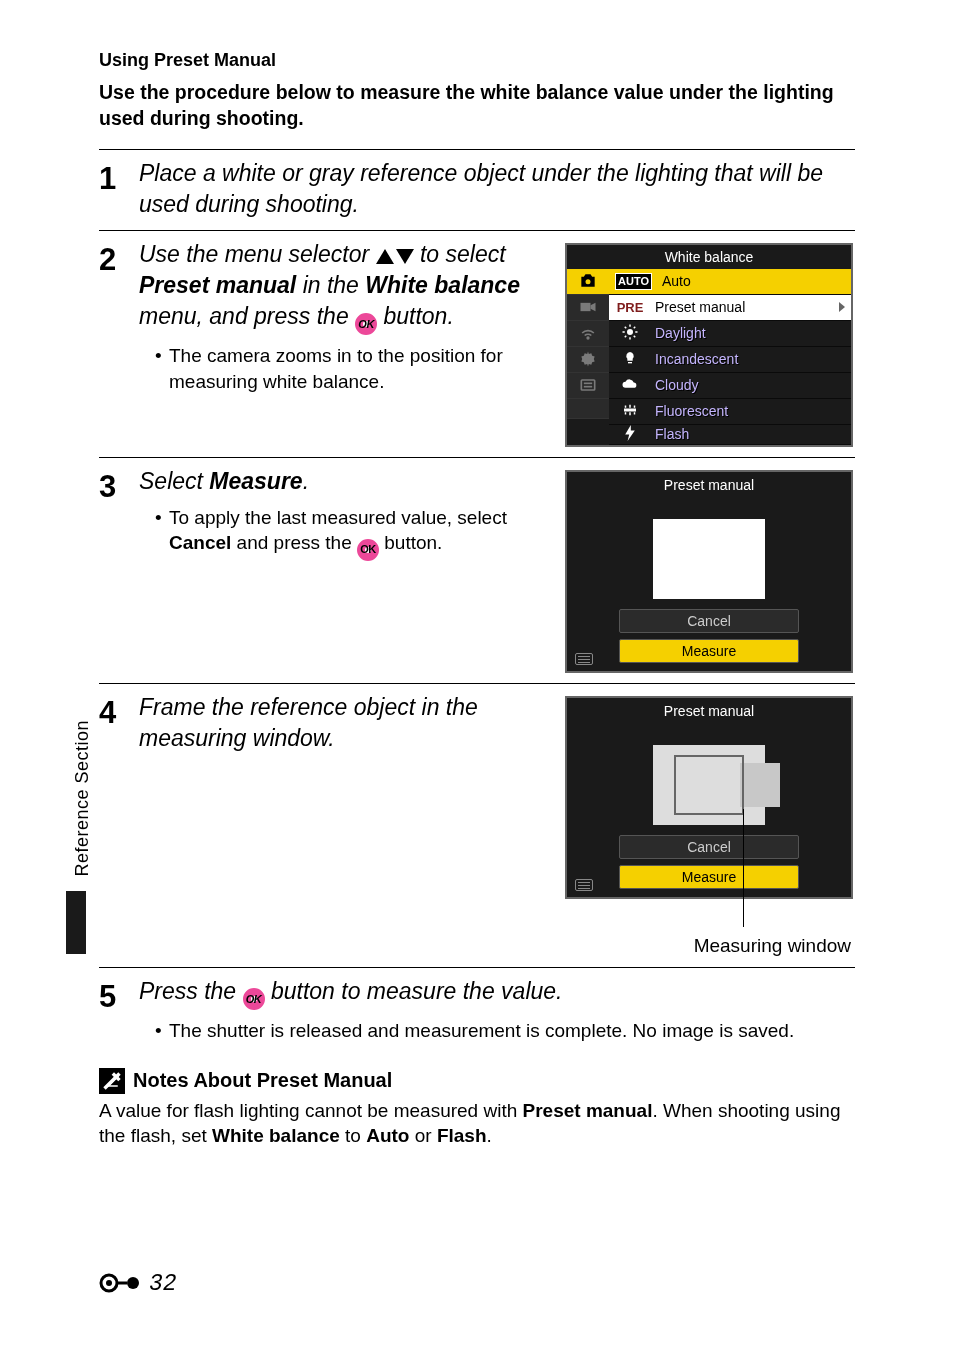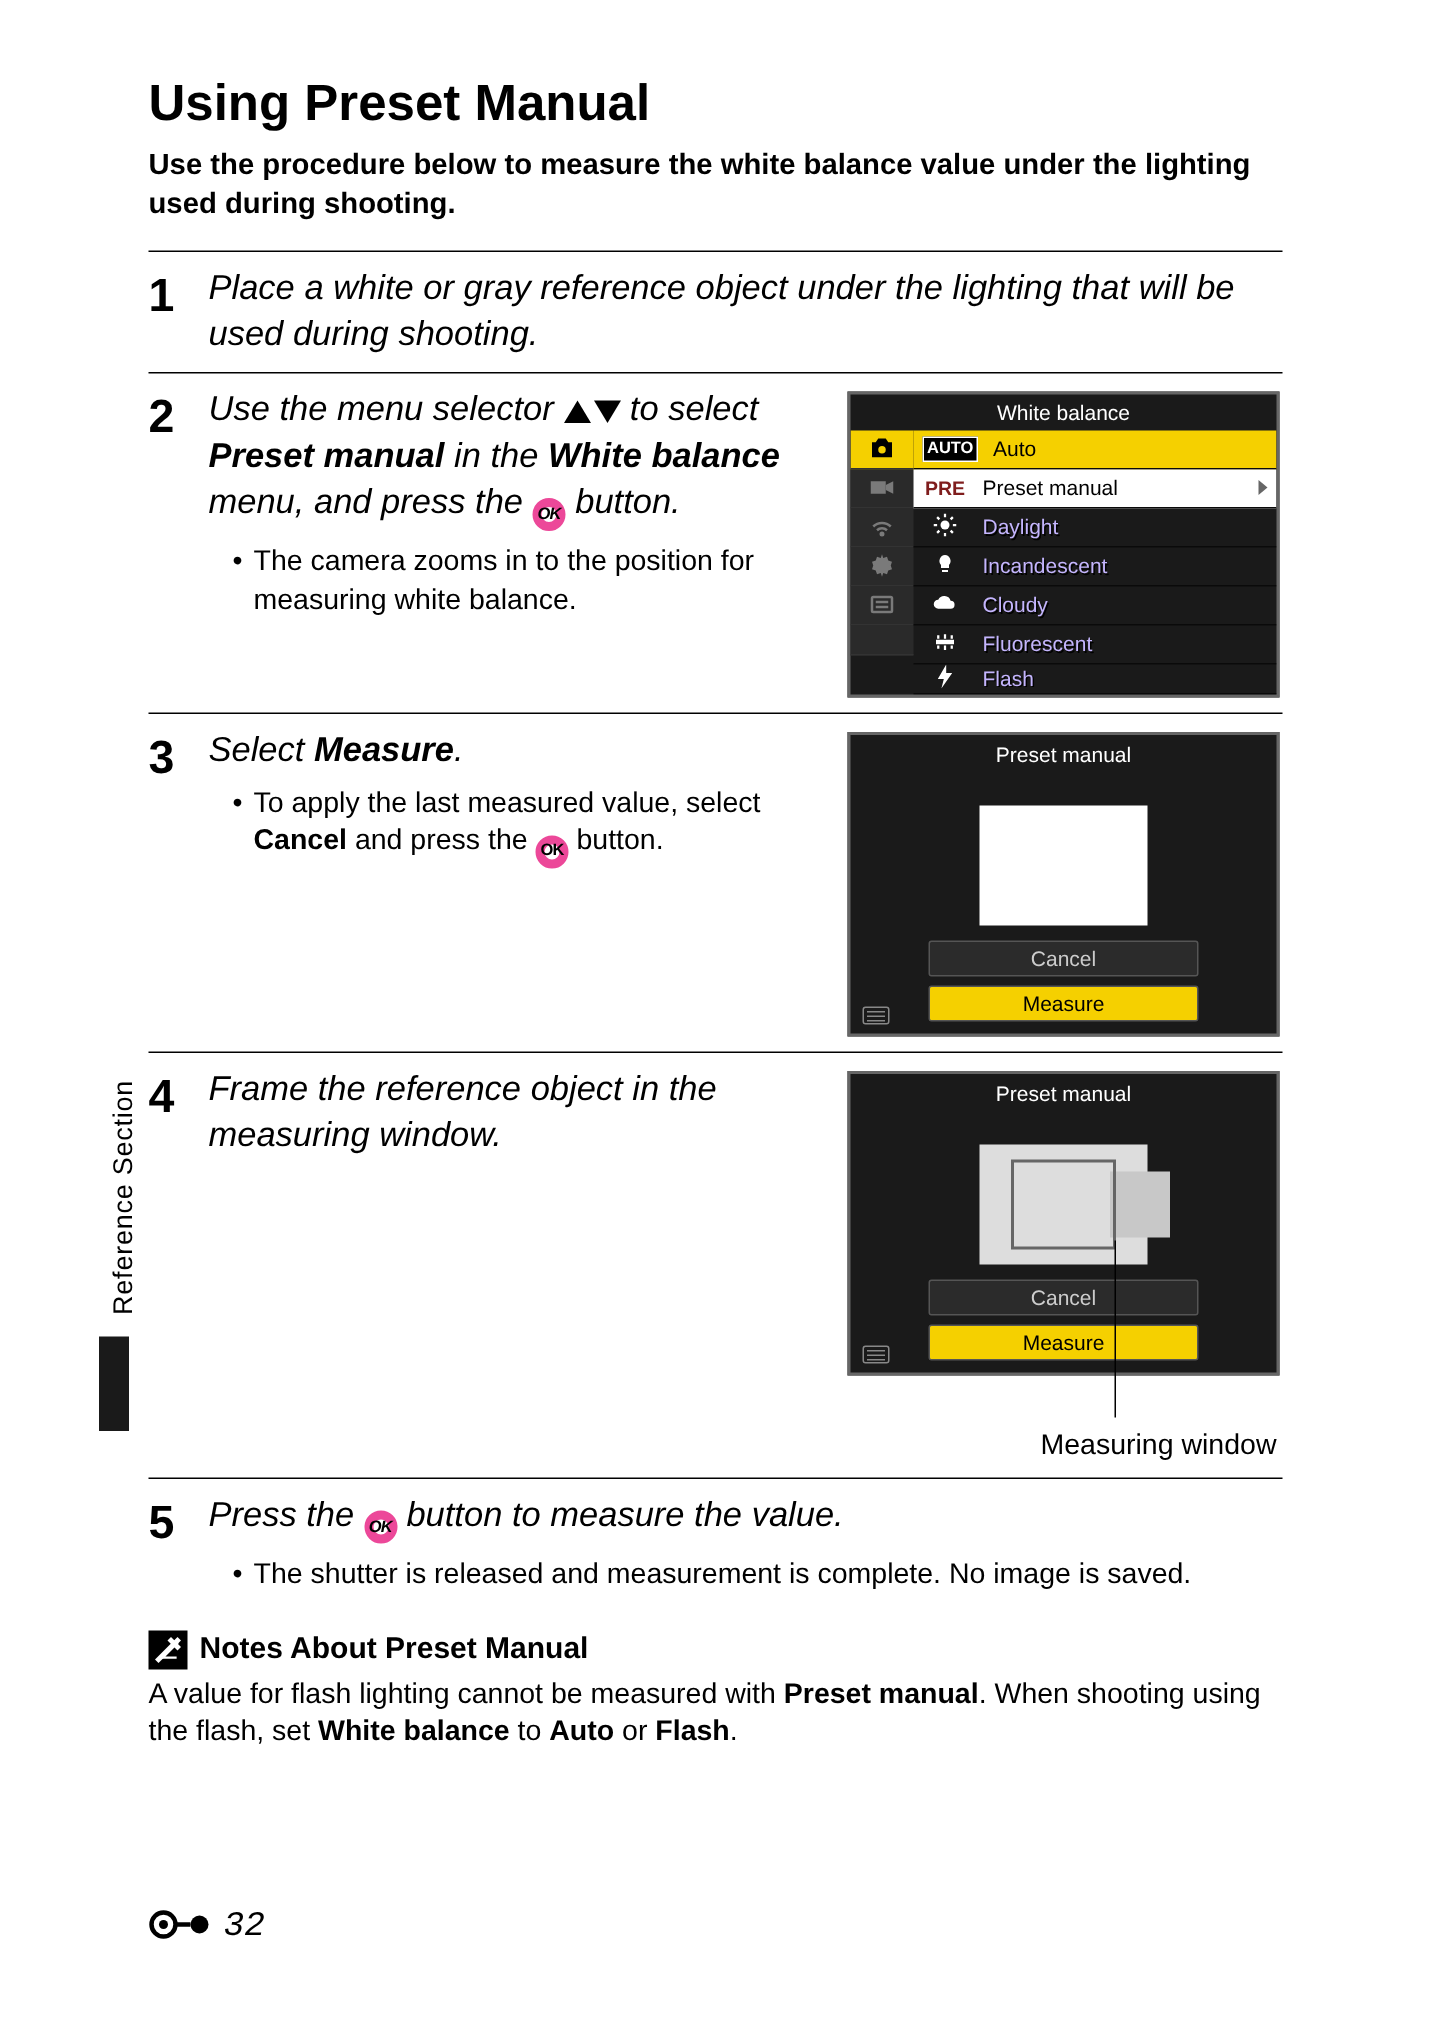--- a/index.html
+++ b/index.html
@@ -28,21 +28,21 @@
   }
   .side-tab-bar {
     position: absolute;
     left: 66px;
     top: 891px;
     width: 20px;
     height: 63px;
     background: #1a1a1a;
   }
   .section-title {
-    font-size: 34px;
+    font-size: 18px;
     font-weight: 700;
     margin-bottom: 8px;
   }
   .intro {
     font-size: 19.5px;
     font-weight: 700;
     line-height: 1.35;
     margin-bottom: 17px;
   }
   .step-divider {
@@ -88,21 +88,21 @@
     border-bottom: 15px solid #000;
   }
   .arrow.down {
     border-left: 9px solid transparent;
     border-right: 9px solid transparent;
     border-top: 15px solid #000;
   }
   .icon-ok {
     display: inline-flex;
     width: 22px; height: 22px;
-    border: 6px solid #ec4899;
+    border: 8px solid #ec4899;
     border-radius: 50%;
     align-items: center; justify-content: center;
     font-size: 11px; font-weight: 700;
     vertical-align: -4px;
     letter-spacing: -0.5px;
     font-family: Arial, sans-serif;
   }
   .bullet-list {
     list-style: none;
     margin-top: 8px;

